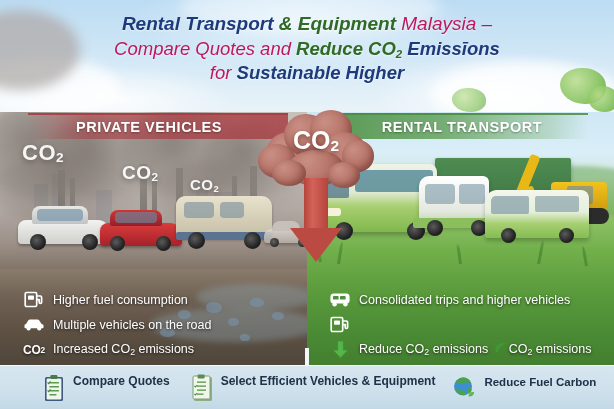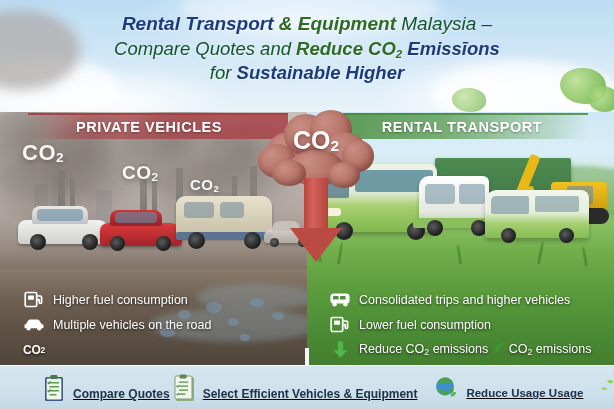--- a/index.html
+++ b/index.html
@@ -41,21 +41,21 @@
     text-align: center; line-height: 1.30;
     font-style: italic;
     text-shadow: 0 1px 2px rgba(255,255,255,.65);
   }
   .title .ln { display: block; white-space: nowrap; }
   .ln1 { font-size: 19px; }
   .ln2 { font-size: 18.5px; }
   .ln3 { font-size: 18.5px; }
   .t-blue  { color: #1d3a7a; font-weight: 700; }
   .t-green { color: #2f6b26; font-weight: 700; }
-  .t-green-n { color: #14532d; font-weight: 400; }
+  .t-green-n { color: #be185d; font-weight: 400; }
   .sub { font-size: .62em; vertical-align: -.22em; }
 
   
   .panel { position: absolute; top: 112px; height: 253px; overflow: hidden; }
   .panel-left  { left: 0;   width: 307px; }
   .panel-right { left: 307px; width: 307px; }
 
   
   .left-bg {
     position: absolute; inset: 0;
@@ -198,21 +198,21 @@
   .btext .sub { font-size: .7em; vertical-align: -.2em; }
   .leaf-inline { display: inline-block; vertical-align: -1px; margin: 0 2px; }
 
   
   .footer {
     position: absolute; left: 0; bottom: 0; width: 614px; height: 44px;
     background: linear-gradient(to bottom, #d7e6ef 0%, #cfe1ec 55%, #c3d8e6 100%);
     border-top: 1px solid rgba(255,255,255,.85);
     display: flex; align-items: center;
   }
-  .fitem { display: flex; align-items: flex-end; text-decoration: underline; }
+  .fitem { display: flex; align-items: flex-start; }
   .flabel {
     color: #20324a; font-weight: 700; font-size: 11.5px; line-height: 1.22;
     white-space: nowrap;
   }
   .flabel.reg { font-weight: 600; font-size: 12px; }
   .clip-icon { width: 22px; height: 28px; position: relative; margin-right: 7px; }
 
   .notch {
     position: absolute; left: 305px; bottom: 44px; width: 4px; height: 17px;
     background: #f2f7fa;
@@ -403,20 +403,21 @@
             <circle cx="16.2" cy="10.4" r="2.1" fill="#fff"></circle>
           </svg>
       </span>
       <span class="btext">Multiple vehicles on the road</span>
     </div>
     <div class="brow">
       <span class="bicon bicon-co2">
           <span>CO</span>
           <span class="sub" style="font-size:.7em;vertical-align:-.2em;">2</span>
         </span>
+      <span class="btext"><span>Increased CO</span><span class="sub">2</span><span> emissions</span></span>
     </div>
   </div>
 
   <div class="bullets bullets-right">
     <div class="brow">
       <span class="bicon">
         <svg width="22" height="15" viewBox="0 0 22 15">
             <rect x="1.4" y="1.6" width="19.2" height="10" rx="3.4" fill="#fff"></rect>
             <rect x="4" y="4" width="5.6" height="3.6" rx=".7" fill="#4f8f3c"></rect>
             <rect x="11" y="4" width="5.6" height="3.6" rx=".7" fill="#4f8f3c"></rect>
@@ -427,21 +428,20 @@
       <span class="btext">Consolidated trips and higher vehicles</span>
     </div>
     <div class="brow">
       <span class="bicon">
         <svg width="20" height="17" viewBox="0 0 20 17">
             <rect x="1.2" y="1.5" width="11.5" height="14" rx="1.4" fill="none" stroke="#fff" stroke-width="1.7"></rect>
             <rect x="4" y="4.4" width="6" height="4.4" rx=".8" fill="#fff"></rect>
             <path d="M13.5 5 H16.3 C17.1 5 17.6 5.6 17.6 6.3 V11.2 C17.6 12 17 12.5 16.4 12.5 C15.7 12.5 15.2 12 15.2 11.3 V8.6 H13.5" fill="none" stroke="#fff" stroke-width="1.7" stroke-linecap="round" stroke-linejoin="round"></path>
           </svg>
       </span>
-      <span class="btext">Lower fuel consumption</span>
     </div>
     <div class="brow">
       <span class="bicon">
         <svg width="17" height="19" viewBox="0 0 17 19">
             <path d="M5.6 1 H11.4 V10 H16 L8.5 18 L1 10 H5.6 Z" fill="#53b54a" stroke="#3d8f36" stroke-width=".8"></path>
           </svg>
       </span>
       <span class="btext"><span>Reduce CO</span><span class="sub">2</span><span> emissions </span><span class="leaf-inline"><svg width="13" height="12" viewBox="0 0 13 12">
               <path d="M12 1 C6 .6 1.4 3 1.4 7.4 C1.4 9 2.2 10.4 3.4 11 C4.2 6.6 7.4 3.6 12 1 Z" fill="#3f9a36"></path>
             </svg></span><span>CO</span><span class="sub">2</span><span> emissions</span></span>
@@ -462,21 +462,21 @@
             <rect x="5.4" y="12" width="9.5" height="1.5" fill="#5d9a54"></rect>
             <rect x="5.4" y="16" width="9.5" height="1.5" fill="#5d9a54"></rect>
             <rect x="5.4" y="20" width="7" height="1.5" fill="#5d9a54"></rect>
             <path d="M3.6 8.4 l1.1 1.2 l1.8-2.2" fill="none" stroke="#3f8a38" stroke-width="1.2"></path>
             <path d="M3.6 16.4 l1.1 1.2 l1.8-2.2" fill="none" stroke="#3f8a38" stroke-width="1.2"></path>
           </svg>
       </span>
       <span class="flabel reg">Compare Quotes</span>
     </div>
 
-    <div class="fitem" style="margin-left:4px;">
+    <div class="fitem" style="margin-left:22px;">
       <span class="clip-icon">
         <svg width="22" height="28" viewBox="0 0 22 28">
             <rect x="2" y="3" width="18" height="24" rx="1.6" fill="#8fae84"></rect>
             <rect x="1" y="2" width="17" height="23" rx="1.4" fill="#f1f6ec" stroke="#7d9d72" stroke-width="1"></rect>
             <rect x="5.6" y="0.4" width="7" height="4" rx="1.2" fill="#5d8a52"></rect>
             <rect x="5" y="7.4" width="9" height="1.5" fill="#6ba35e"></rect>
             <rect x="5" y="11.4" width="9" height="1.5" fill="#6ba35e"></rect>
             <rect x="5" y="15.4" width="9" height="1.5" fill="#6ba35e"></rect>
             <rect x="5" y="19.4" width="6.5" height="1.5" fill="#6ba35e"></rect>
             <path d="M2.4 11.8 l1.1 1.2 l1.6-2" fill="none" stroke="#46913c" stroke-width="1.1"></path>
@@ -490,21 +490,21 @@
       <span style="width:26px;height:26px;margin-right:7px;display:block;">
         <svg width="26" height="26" viewBox="0 0 26 26">
             <circle cx="12" cy="11.5" r="9" fill="#3d8fd0"></circle>
             <path d="M5 8 C8 6 10 10 13 8 C16 6 18 9 20 8 C19 4.5 15.8 2.5 12 2.5 C9.2 2.5 6.6 4.2 5 6.6 Z" fill="#4aa34a"></path>
             <path d="M4.4 13.5 C7 13 8.6 16 11.4 15.6 C14 15.2 15 18.8 13.6 20.2 C8.8 20.6 5 17.6 4.4 13.5 Z" fill="#4aa34a"></path>
             <path d="M17.8 12.8 C19.6 12.2 21 13.6 20.6 15.4 C20 17.6 17.8 19 16.6 18.2 C16 17 16.4 13.6 17.8 12.8 Z" fill="#4aa34a"></path>
             <path d="M23 17 C20 16.4 17.4 18.4 17.6 21.4 C20.6 21.8 23.4 20 23 17 Z" fill="#5cb84f"></path>
           </svg>
       </span>
       <span style="display:block;">
-        <span class="flabel" style="display:block;">Reduce Usage Usage</span>
+        <span class="flabel" style="display:block;">Reduce Fuel Carbon</span>
       </span>
     </div>
 
     <div class="fitem" style="margin-left:10px;">
       <span style="width:74px;height:38px;display:block;">
         <svg width="74" height="38" viewBox="0 0 74 38">
           <path d="M37 37 V16" stroke="#4e9a3e" stroke-width="2" fill="none"></path>
           <path d="M37 17 C30 16 25 12 24 5 C32 5 37 9 37 17 Z" fill="#6fbf4a"></path>
           <path d="M37 17 C44 16 49 12 50 5 C42 5 37 9 37 17 Z" fill="#84cc5a"></path>
           <path d="M37 25 C31 24.6 27 21.6 26.4 16 C33 16.4 37 19.6 37 25 Z" fill="#5cae3e"></path>

